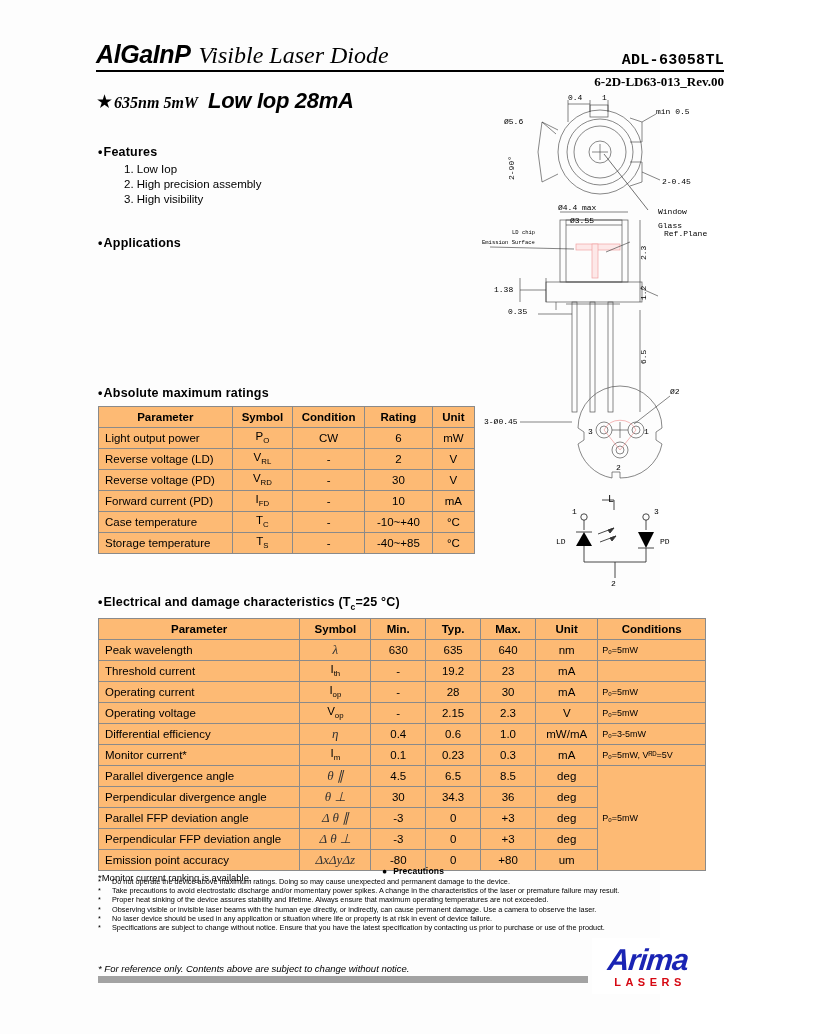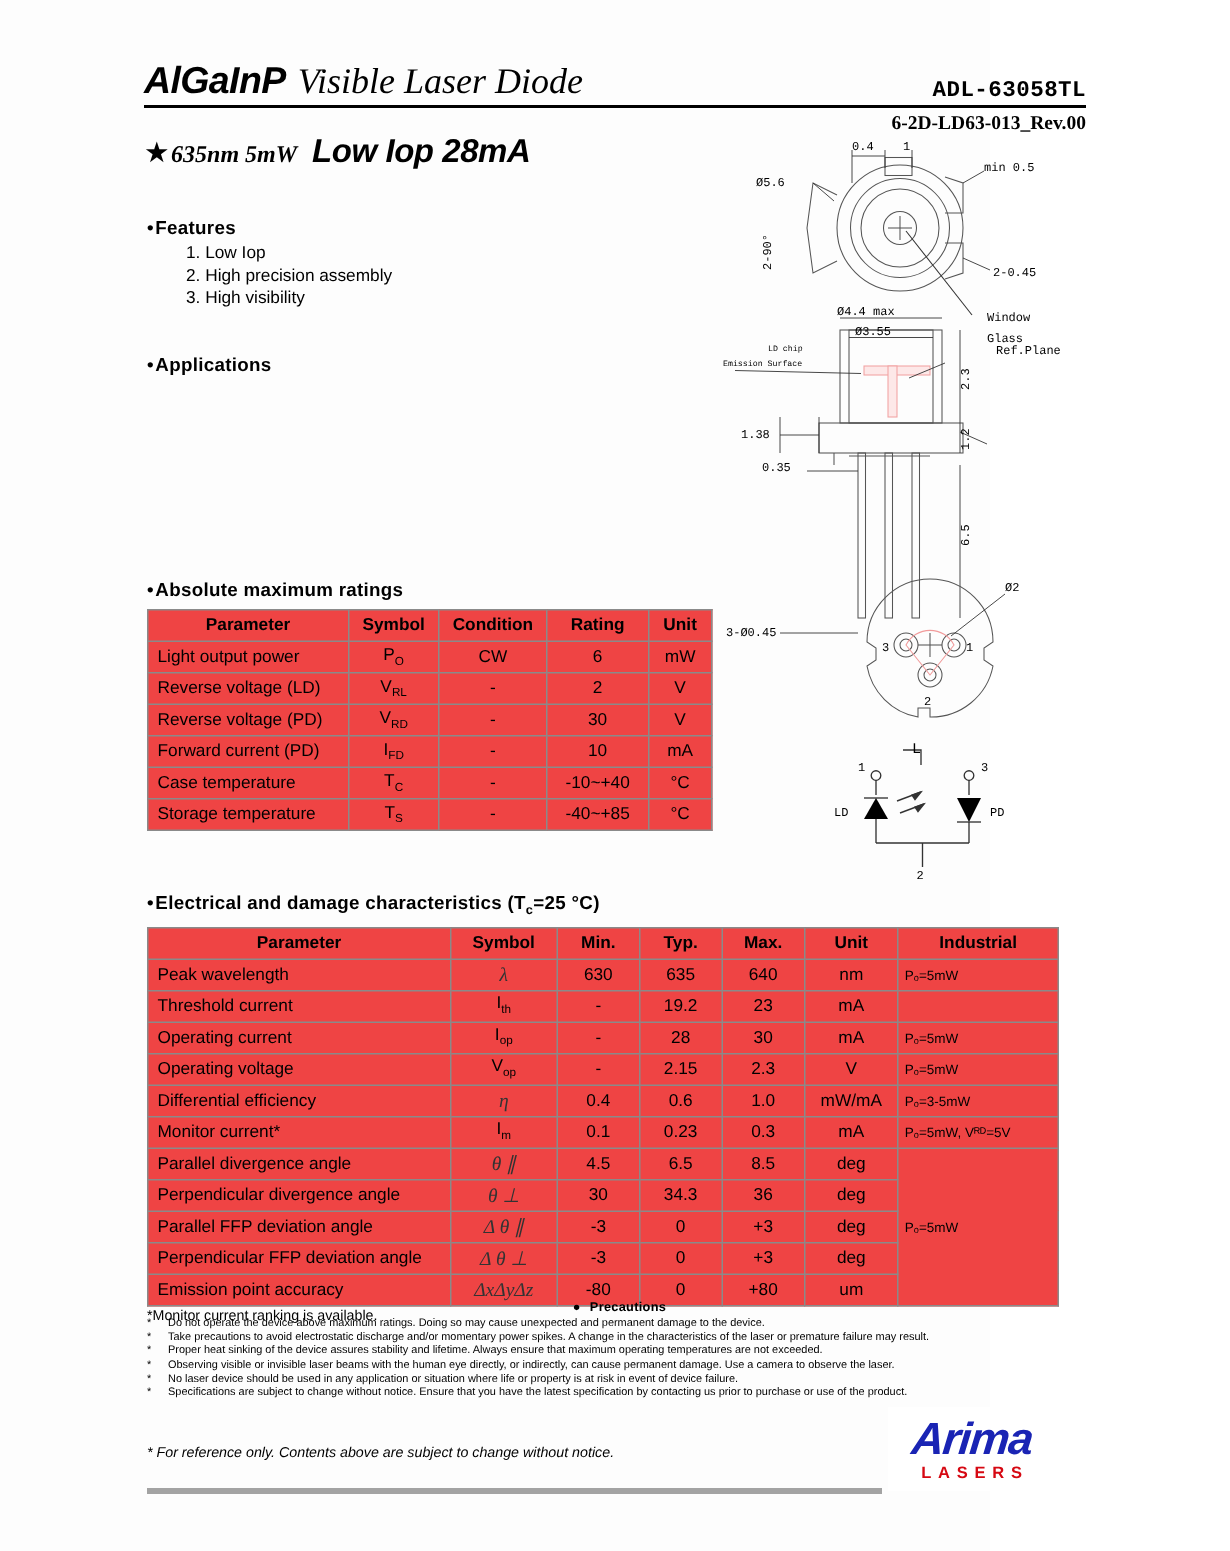--- a/index.html
+++ b/index.html
@@ -74,21 +74,21 @@
   .sec-list { margin: 3px 0 0 26px; padding: 0; list-style: none; }
   .sec-list li { font-size: 11.5px; line-height: 15px; }
 
   #features { position: absolute; left: 98px; top: 145px; }
   #applications { position: absolute; left: 98px; top: 236px; }
   #amr-block { position: absolute; left: 98px; top: 386px; }
   #eo-block { position: absolute; left: 98px; top: 595px; }
 
   
   table { border-collapse: collapse; }
-  .tbl { margin-top: 6px; background: #ef4444; }
+  .tbl { margin-top: 6px; background: #fdba74; }
   .tbl th, .tbl td {
     border: 1px solid #8a8a8a;
     font-size: 11.5px;
     padding: 2px 4px;
     text-align: center;
     height: 16px;
   }
   .tbl th { font-weight: bold; }
   .tbl td.left { text-align: left; padding-left: 6px; }
   .tbl td.cond {
@@ -130,22 +130,22 @@
   .prec-head .sq { margin-right: 6px; }
   .prec-line {
     font-size: 7.3px; line-height: 9.2px;
     display: flex;
   }
   .prec-line .ast { width: 14px; flex: none; }
 
   
   #footer-note {
     position: absolute; left: 98px; top: 958px; width: 490px;
-    border-bottom: 4px solid #a3a3a3;
-    padding-bottom: 16px;
+    border-bottom: 7px solid #a3a3a3;
+    padding-bottom: 0;
   }
   #footer-note span {
     font-size: 9.5px; font-style: italic;
     font-family: "Liberation Sans", sans-serif;
   }
 
   #logo {
     position: absolute; left: 592px; top: 938px;
     width: 112px; height: 56px;
     background: #fff;
@@ -284,21 +284,21 @@
     <div class="sec-title"><span>Electrical and damage characteristics (T</span><sub>c</sub><span>=25 °C)</span></div>
     <table class="tbl" id="eo-table">
       <thead>
         <tr>
           <th class="c0">Parameter</th>
           <th class="c1">Symbol</th>
           <th class="c2">Min.</th>
           <th class="c3">Typ.</th>
           <th class="c4">Max.</th>
           <th class="c5">Unit</th>
-          <th class="c6">Industrial</th>
+          <th class="c6">Conditions</th>
         </tr>
       </thead>
       <tbody id="eo-body">
           <tr>
             <td class="left c0">Peak wavelength</td>
             <td class="c1"><span class="gsym">λ</span></td>
             <td class="c2">630</td>
             <td class="c3">635</td>
             <td class="c4">640</td>
             <td class="c5">nm</td>

